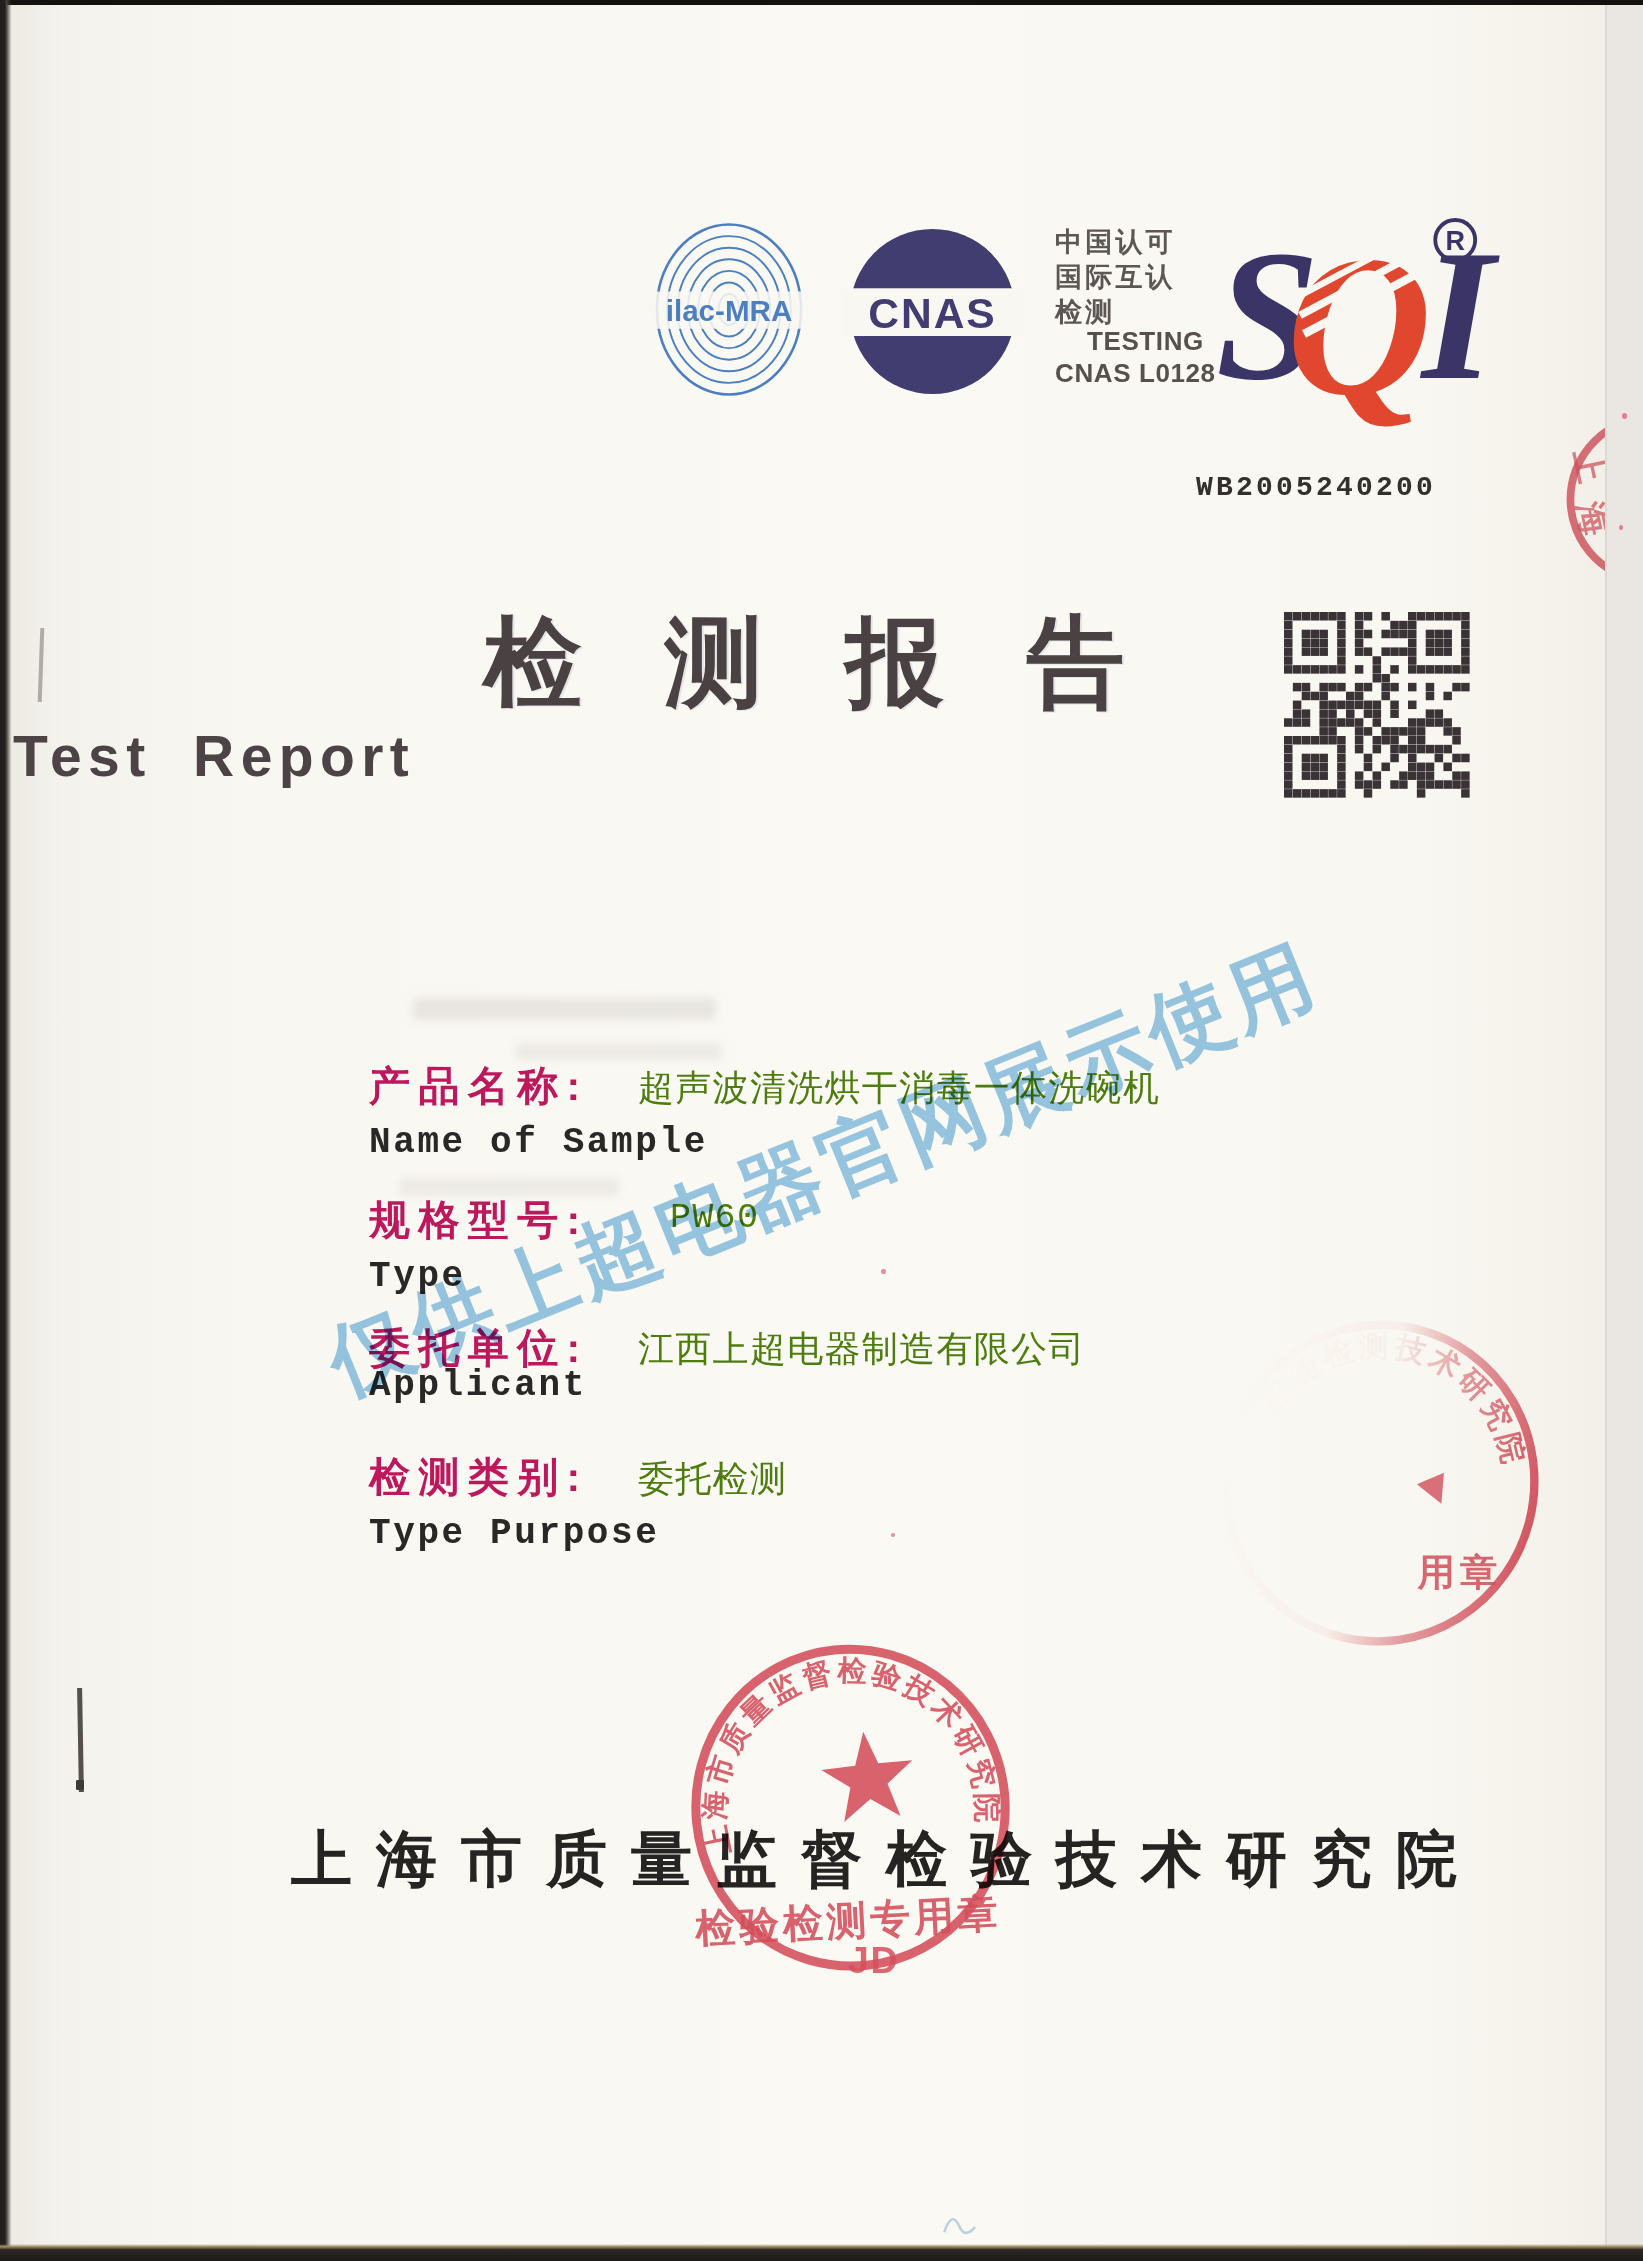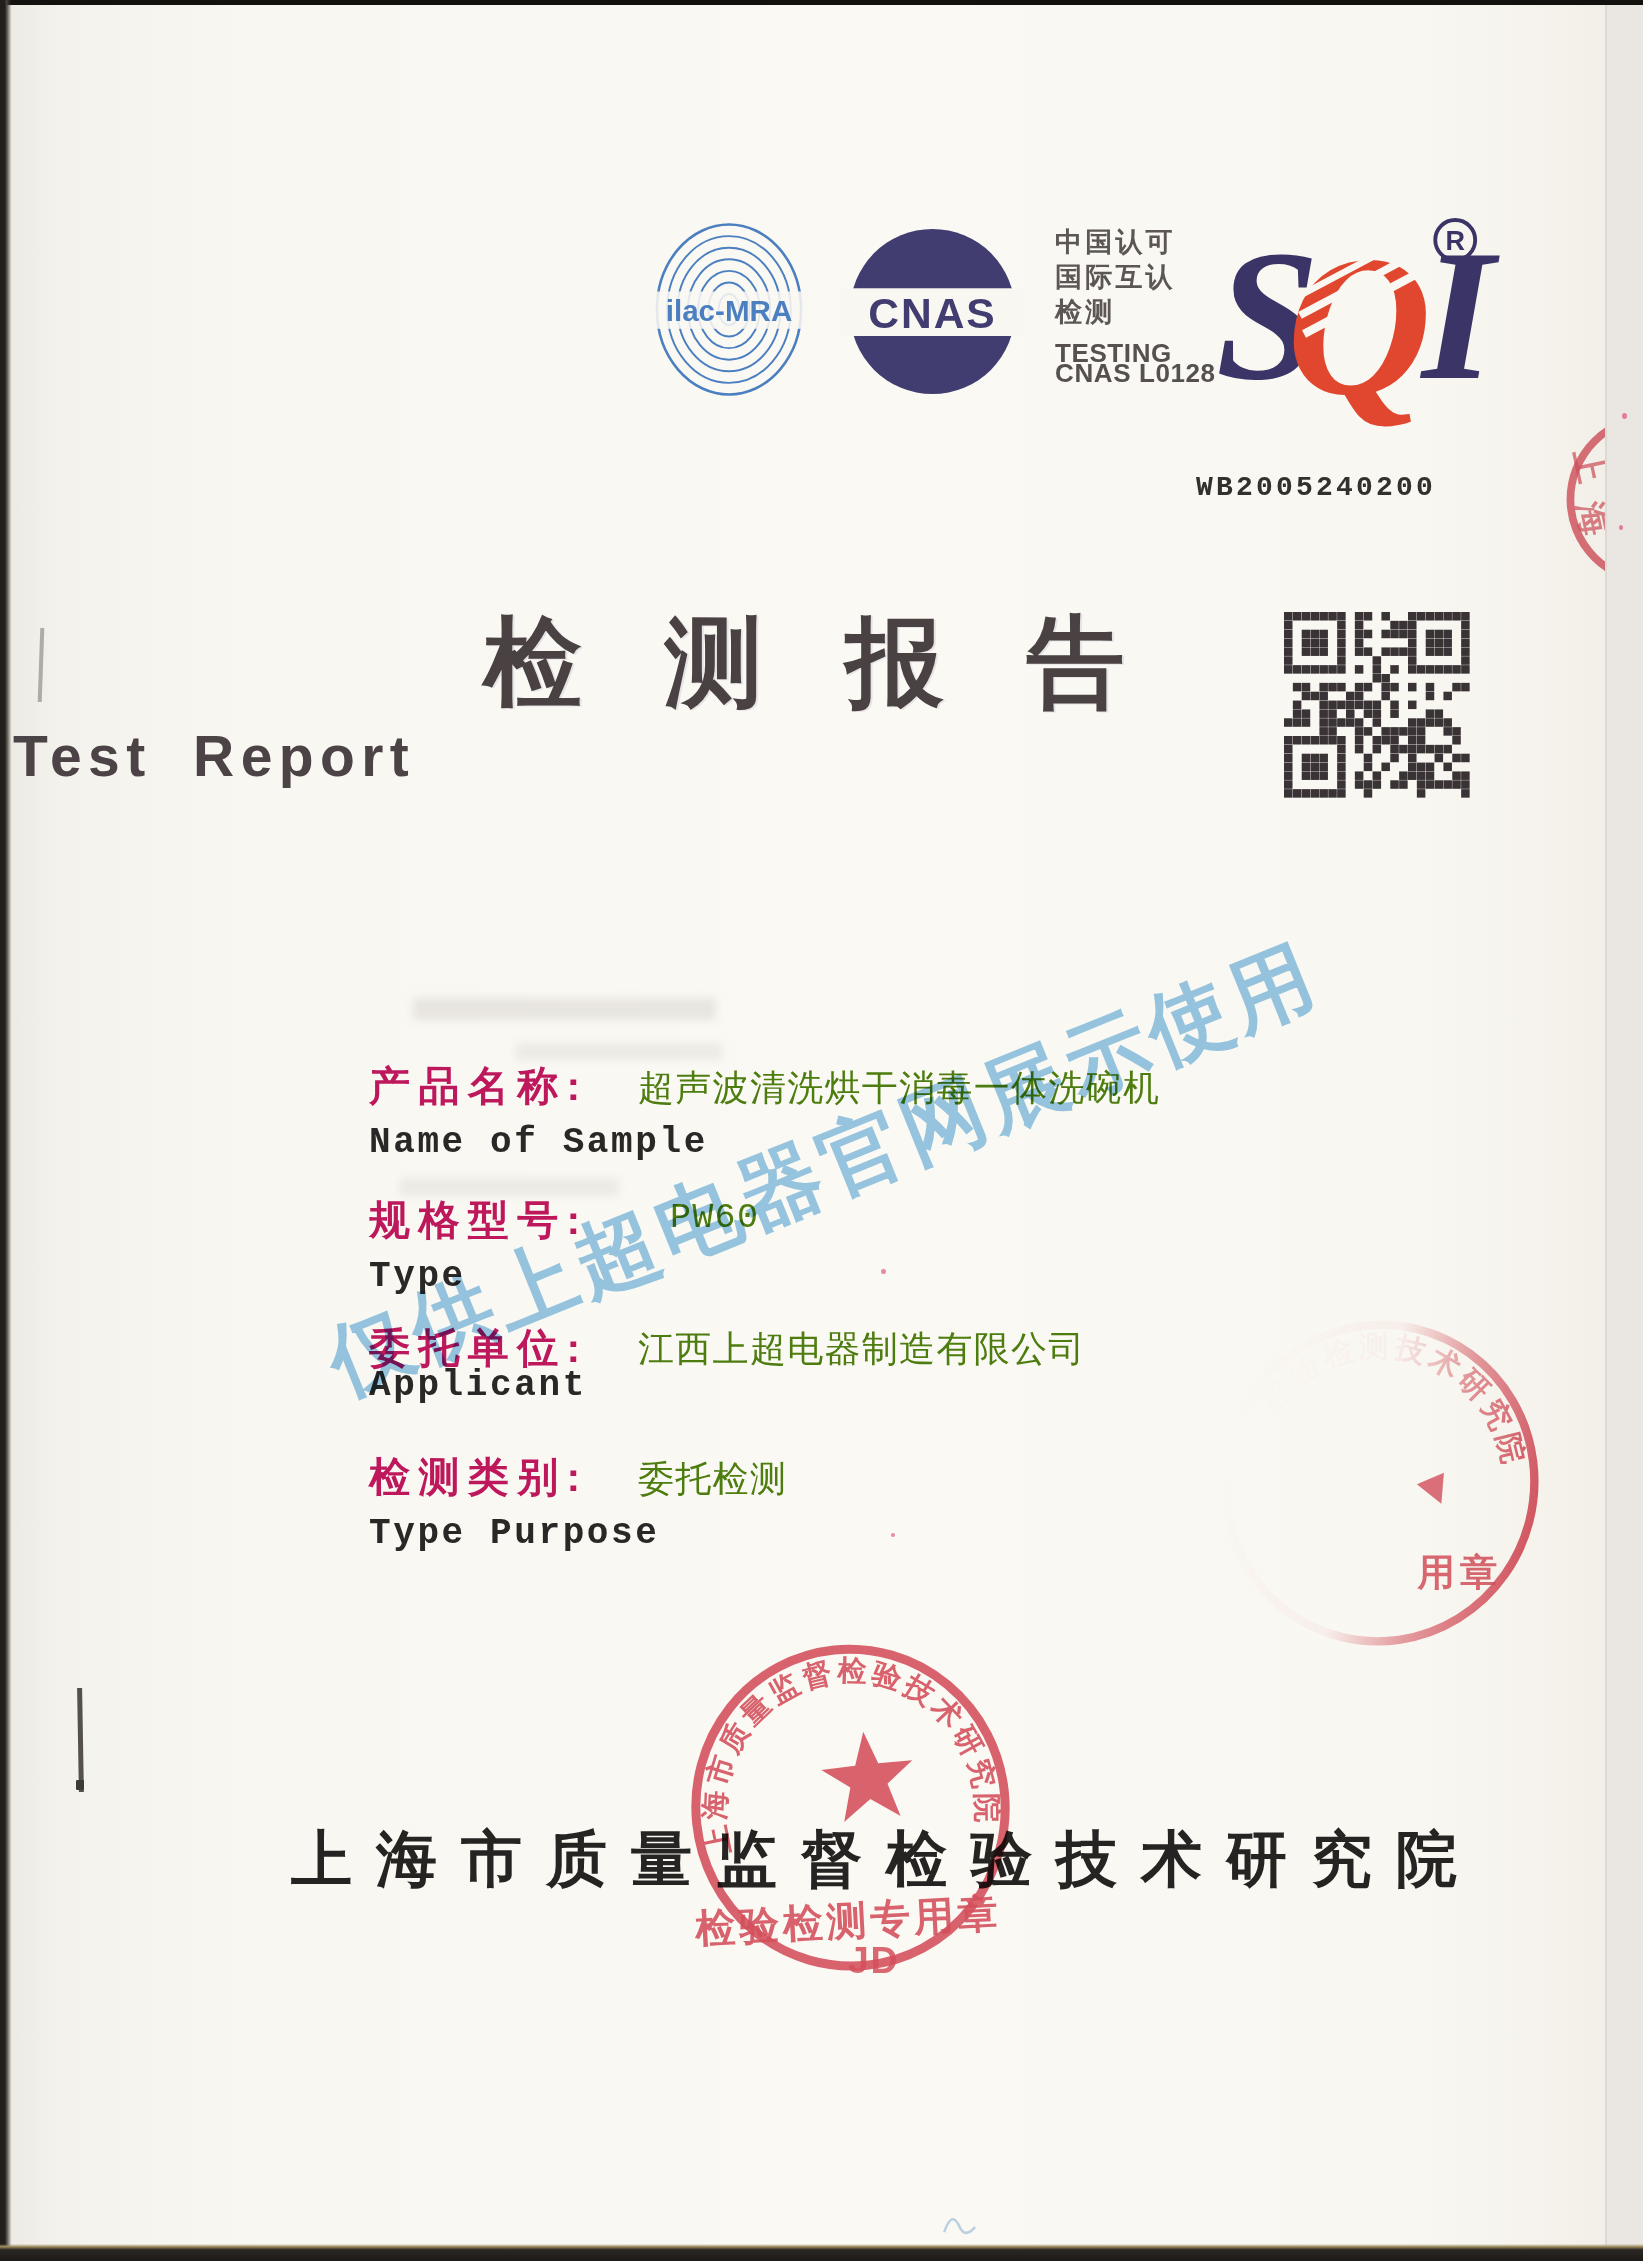--- a/index.html
+++ b/index.html
@@ -78,21 +78,21 @@
 
   <svg style="left:846px;top:227px;z-index:3;" width="173" height="169" viewBox="0 0 268 262">
     <circle cx="134" cy="131" r="128" fill="#413d70"></circle>
     <rect x="-8" y="95" width="284" height="74" fill="#f9f7f1"></rect>
     <text x="134" y="157" text-anchor="middle" font-size="66" font-weight="700" fill="#413d70" letter-spacing="3" font-family="Liberation Sans, sans-serif">CNAS</text>
   </svg>
 
   <div class="acc-line" style="top:224px;">中国认可</div>
   <div class="acc-line" style="top:259px;">国际互认</div>
   <div class="acc-line" style="top:294px;">检测</div>
-  <div class="acc-line acc-en" style="top:338px;">TESTING</div>
+  <div class="acc-line acc-en" style="top:326px;margin-left:32px;">TESTING</div>
   <div class="acc-line acc-en" style="top:358px;">CNAS L0128</div>
 
   <svg style="left:1196px;top:209px;z-index:3;" width="297" height="206" viewBox="0 0 460 320">
     <text x="30" y="262" font-size="290" font-weight="700" fill="#3a3566" font-style="italic" font-family="Liberation Serif, serif">S</text>
     <text x="140" y="288" font-size="312" font-weight="700" fill="#e0472e" font-style="italic" font-family="Liberation Serif, serif">Q</text>
     <text x="350" y="262" font-size="290" font-weight="700" fill="#3a3566" font-style="italic" font-family="Liberation Serif, serif">I</text>
     <g transform="rotate(-28 250 120)">
       <rect x="160" y="86" width="190" height="10" fill="#f9f7f1"></rect>
       <rect x="150" y="112" width="205" height="12" fill="#f9f7f1"></rect>
       <rect x="142" y="140" width="215" height="13" fill="#f9f7f1"></rect>

